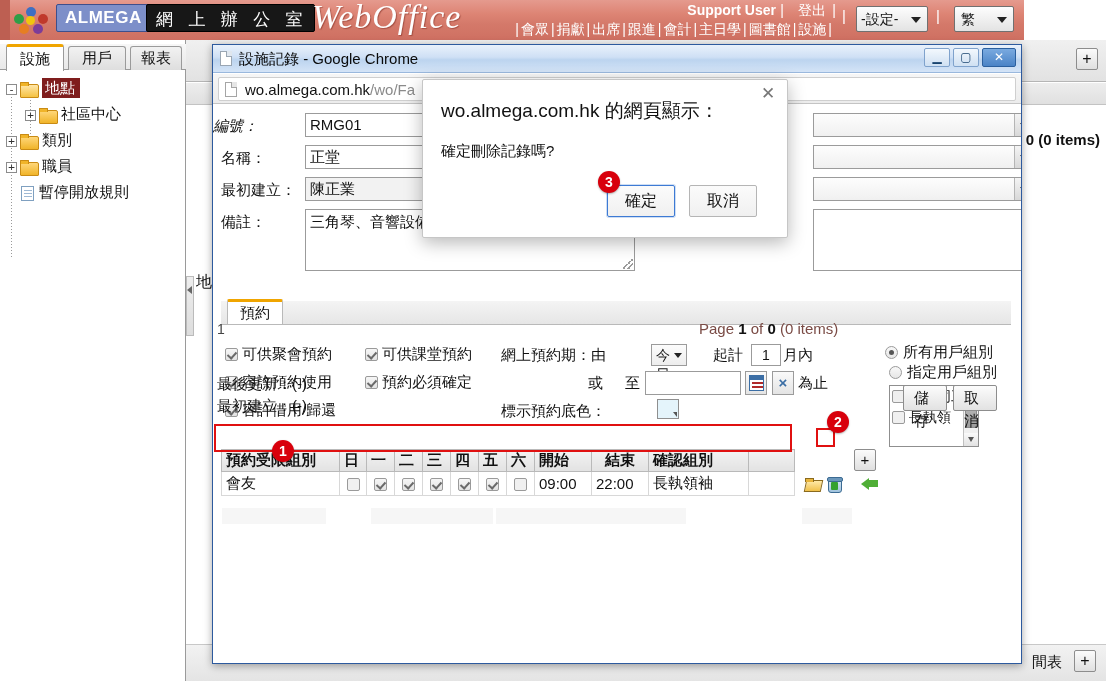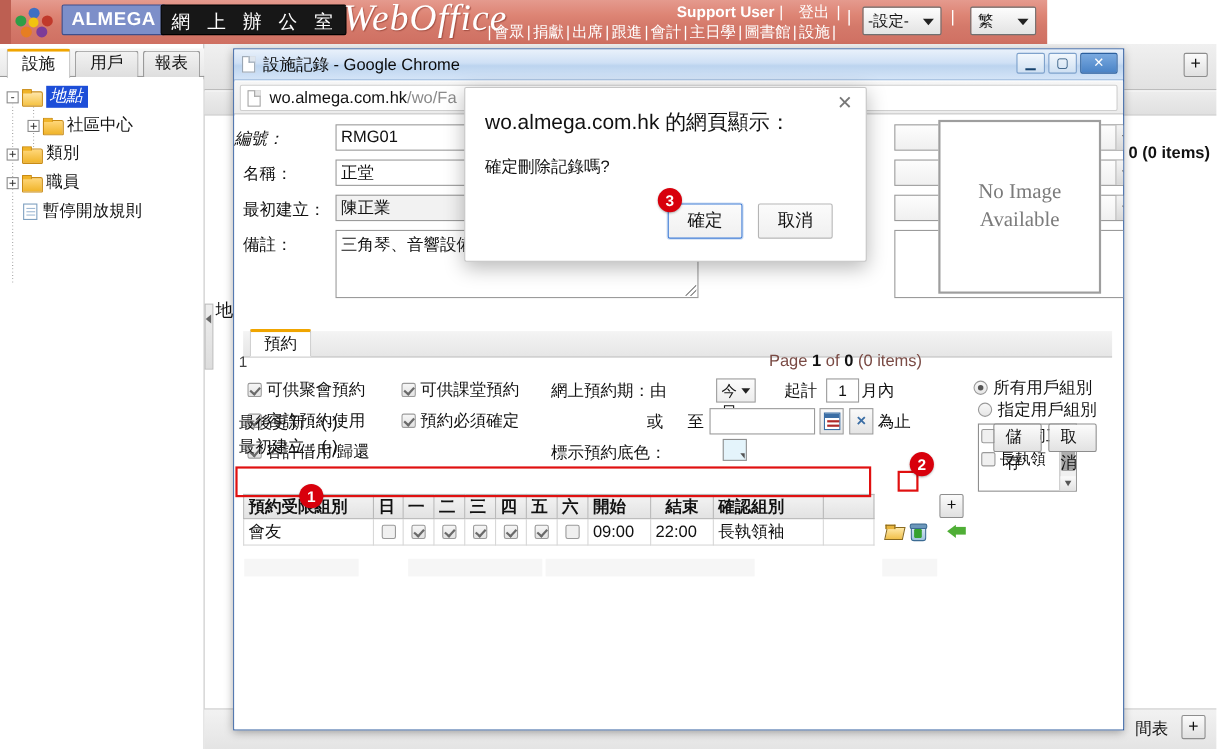--- a/index.html
+++ b/index.html
@@ -7,21 +7,21 @@
     margin: 0; padding: 0;
     width: 1106px; height: 681px;
     overflow: hidden;
     font-family: "Liberation Sans", "DejaVu Sans", sans-serif;
     background: #ffffff;
   }
   #root { position: relative; width: 1106px; height: 681px; background:#fff; }
 
   
   .banner {
-    position:absolute; left:0; top:0; width:952px; height:40px;
+    position:absolute; left:0; top:0; width:1024px; height:40px;
     background: linear-gradient(180deg,#e59a8e 0%, #dd8474 35%, #d4796a 60%, #cf7062 100%);
     overflow:hidden;
   }
   .banner-stripes{
     position:absolute; left:0; top:0; width:1106px; height:40px;
     background:
       linear-gradient(105deg, rgba(255,255,255,0.16) 0 2px, transparent 2px 11px),
       linear-gradient(75deg, rgba(255,255,255,0.10) 0 3px, transparent 3px 17px);
     opacity:.9;
   }
@@ -119,21 +119,21 @@
   }
   .folder.open:before{ background:linear-gradient(180deg,#ffe6a8,#f5c242); }
   .docicon{
     display:inline-block; width:13px; height:15px; vertical-align:middle; margin-right:5px;
     background:#fff; border:1px solid #7fa0c0; position:relative;
   }
   .docicon:after{
     content:""; position:absolute; left:2px; top:3px; width:8px; height:1px;
     box-shadow:0 3px 0 #9fb9d4, 0 6px 0 #9fb9d4; background:#9fb9d4;
   }
-  .tlabel.sel{ background:#1d4ed8; color:#fff; padding:1px 5px 2px 3px;font-style:italic; }
+  .tlabel.sel{ background:#7f1d1d; color:#fff; padding:1px 5px 2px 3px; }
   .guide{ position:absolute; left:11px; top:0; width:1px; height:100%;
           background-image:linear-gradient(#9a9a9a 1px, transparent 1px);
           background-size:1px 3px; }
   .guide2{ position:absolute; left:30px; top:0; width:1px; height:100%;
           background-image:linear-gradient(#9a9a9a 1px, transparent 1px);
           background-size:1px 3px; }
 
   
   .pagebg{
     position:absolute; left:186px; top:40px; right:0; bottom:0; background:#ffffff;
@@ -630,26 +630,20 @@
       <div class="frm-select" style="left:600px;top:40px;width:222px;">
         <span class="arrowbox"></span>
       </div>
       <div class="frm-select" style="left:600px;top:72px;width:222px;">
         <span class="arrowbox"></span>
       </div>
       <div class="frm-textarea" style="left:600px;top:104px;width:222px;height:62px;">
         
       </div>
 
-      <div class="noimage" style="left:640px;top:4px;width:148px;height:158px;">
-        <div>
-          <div>No Image</div>
-          <div>Available</div>
-        </div>
-      </div>
 
       <div class="subtabstrip" style="left:8px;top:196px;width:790px;"></div>
       <div class="subtab" style="left:14px;top:194px;">
         <span>預約</span>
       </div>
 
       <div class="chkline" style="left:12px;top:240px;">
         <span class="cb checked"></span><span>可供聚會預約</span>
       </div>
       <div class="chkline" style="left:12px;top:268px;">

